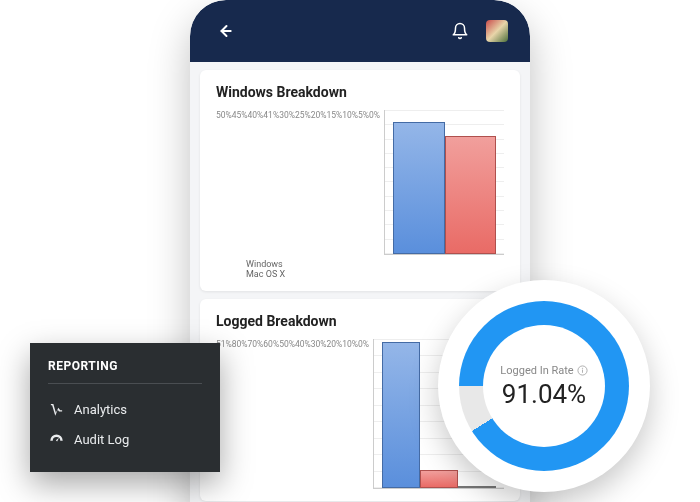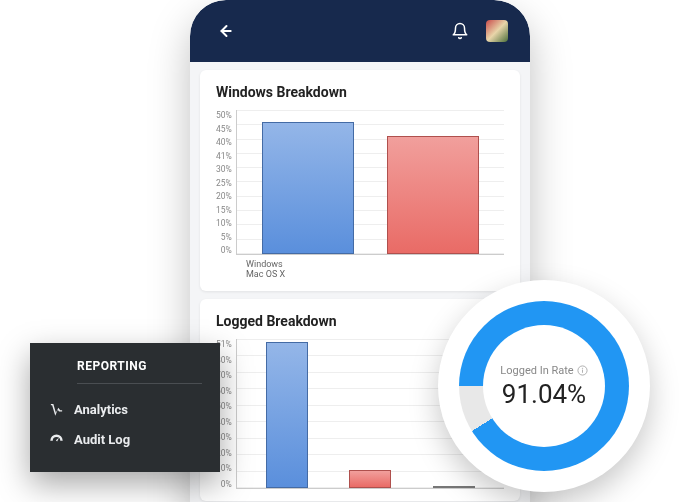--- a/index.html
+++ b/index.html
@@ -54,21 +54,21 @@
     margin-bottom: 10px;
   }
 
   
   .chart {
     display: flex;
     align-items: stretch;
   }
   .y-axis {
     display: flex;
-    flex-direction: column;
+    flex-direction: row;
     justify-content: space-between;
     font-size: 8.5px;
     color: #888;
     text-align: right;
     padding-right: 4px;
   }
   .plot {
     flex: 1;
     position: relative;
     border-left: 1px solid #ccc;
@@ -136,28 +136,26 @@
     width: 190px;
     background:#2a2e31;
     color:#fff;
     box-shadow: 0 12px 30px rgba(0,0,0,0.35);
     padding: 16px 18px 18px 18px;
   }
   .sidebar h4 {
     font-size:12px; font-weight:700; letter-spacing:0.5px;
     padding-bottom:10px; margin-bottom:10px;
     border-bottom:1px solid #4a4e52;
-    margin-left:29px;
   }
   .side-item {
     display:flex; align-items:center; gap:10px;
     font-size:13px; color:#eaecee;
     padding:7px 0;
     cursor:pointer;
-    font-weight:bold;
   }
   .side-icon { width:16px; height:16px; display:flex; align-items:center; justify-content:center; }
 
 </style>
 </head>
 <body>
 
 <div class="phone">
   <div class="phone-header">
     <div class="icon-btn">

